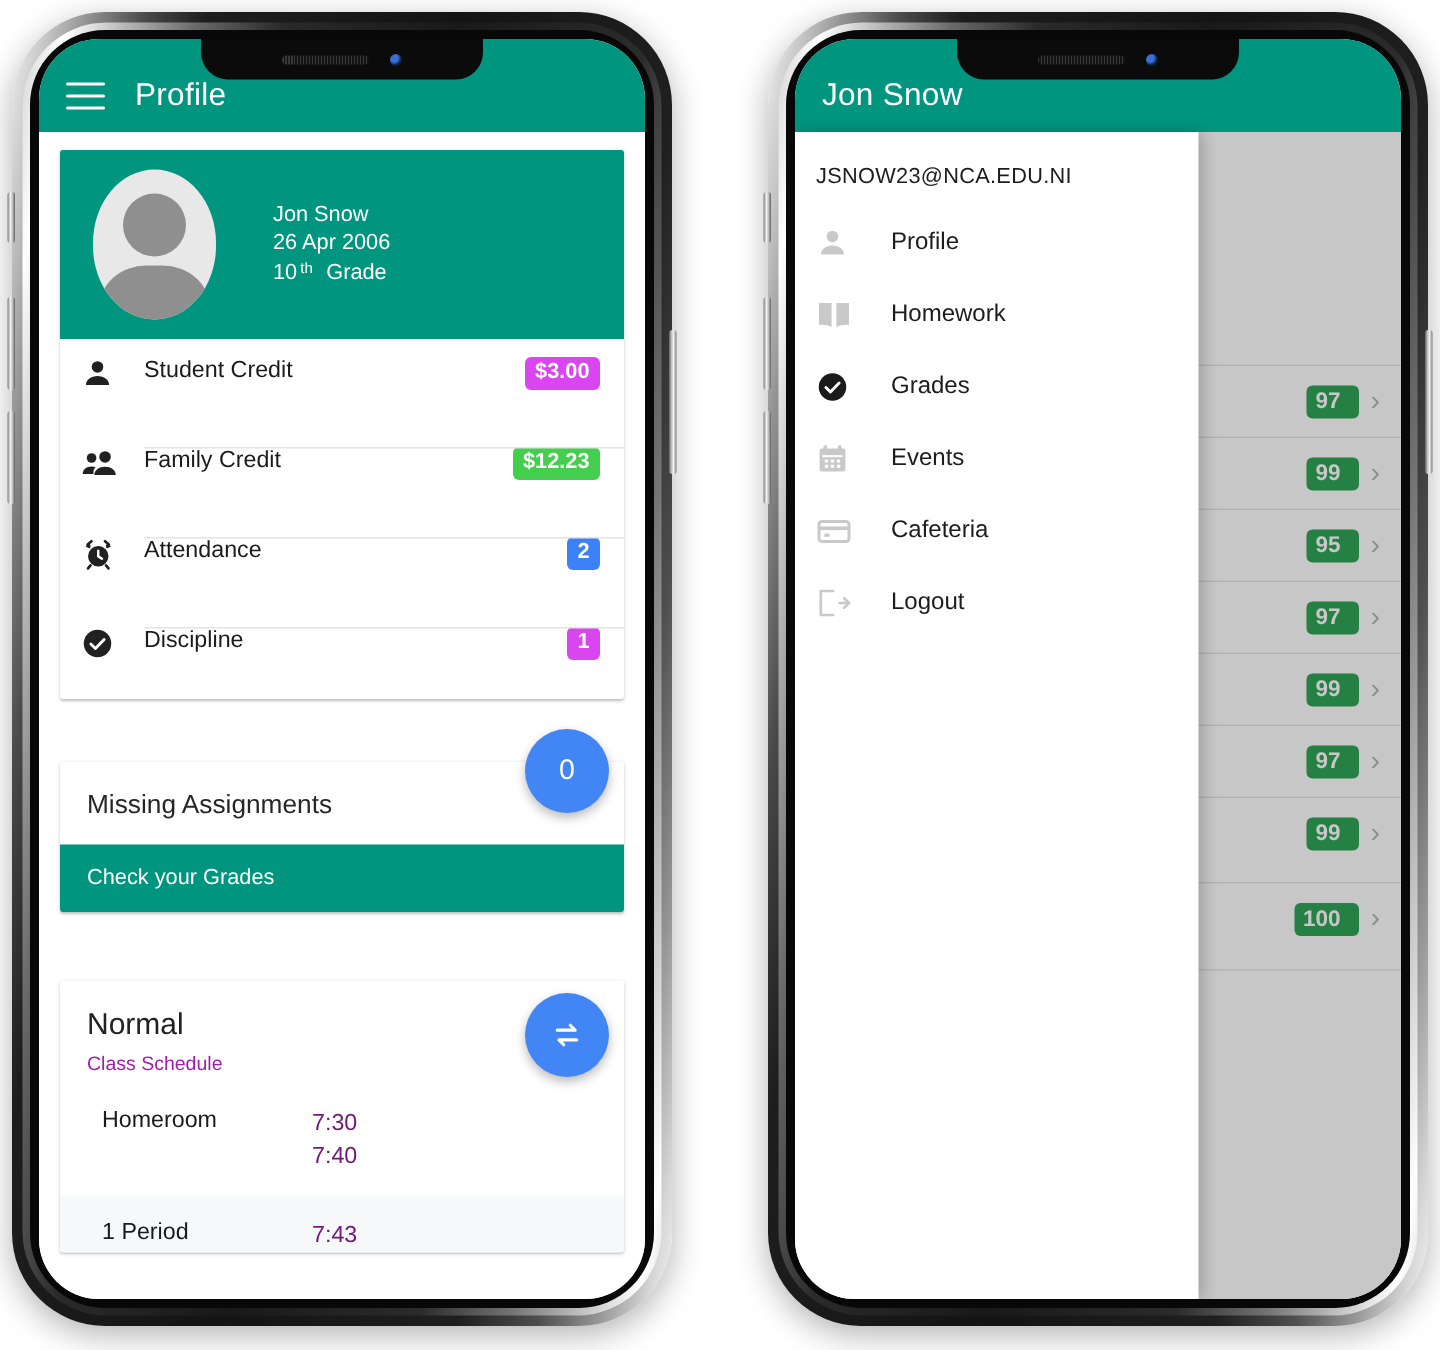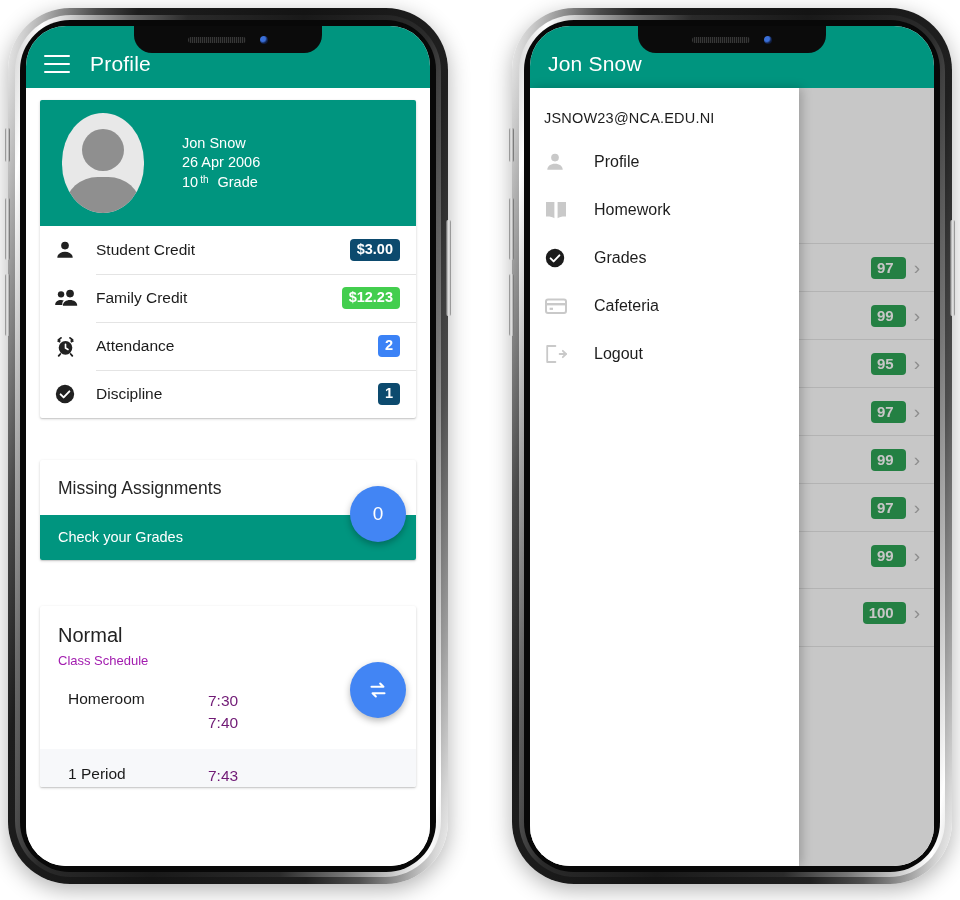--- a/index.html
+++ b/index.html
@@ -104,36 +104,37 @@
     width: 74px; height: 50px; border-radius: 38px 38px 30px 30px / 34px 34px 26px 26px;
     background: #8f8f8f;
   }
   .profile-info { margin-left: 38px; color: #fff; line-height: 1.33; }
   .profile-info .line { font-size: 14.5px; }
   .grade-line { display: flex; align-items: baseline; }
   .grade-line .sup { font-size: 10px; margin-left: 2px; position: relative; top: -4px; }
   .grade-line .gl-word { margin-left: 9px; }
 
   .list-row {
-    display: flex; align-items: center;
+    display: flex; align-items: flex-start;
     height: 48px; padding: 0 16px 0 14px;
     position: relative;
+    margin-top: 12px;
   }
   .list-row + .list-row::before {
     content: ""; position: absolute; top: 0; left: 56px; right: 0;
     height: 1px; background: #e4e4e4;
   }
   .row-icon { width: 42px; flex: 0 0 auto; display: flex; align-items: center; justify-content: flex-start; color: #212121; }
   .row-label { flex: 1 1 auto; font-size: 15.5px; color: #1b1b1b; }
   .badge {
     color: #fff; font-size: 14.5px; font-weight: 700;
     border-radius: 4px; padding: 2px 7px 3px 7px; line-height: 1.2;
     min-width: 20px; text-align: center;
   }
-  .badge.red { background: #0c4a6e; }
+  .badge.red { background: #d946ef; }
   .badge.green { background: #43ce4e; }
   .badge.blue { background: #3b82f6; }
 
   
   .ma-card { margin: 42px 14px 0 14px; overflow: hidden; }
   .ma-title { font-size: 17.5px; color: #262626; padding: 18px 18px 16px 18px; }
   .ma-action {
     background: #00957f; color: #fff; font-size: 14.5px;
     padding: 14px 18px 15px 18px;
   }
@@ -425,20 +426,37 @@
           <div class="drawer-item">
             <div class="di-icon active">
               <svg width="22" height="22" viewBox="0 0 24 24">
                 <circle cx="12" cy="12" r="10" fill="currentColor"></circle>
                 <path d="M7.2 12.4l3.3 3.3 6.3-6.6" fill="none" stroke="#fff" stroke-width="2.1" stroke-linecap="round" stroke-linejoin="round"></path>
               </svg>
             </div>
             <div class="di-label">Grades</div>
           </div>
 
+          <div class="drawer-item">
+            <div class="di-icon">
+              <svg width="22" height="22" viewBox="0 0 24 24" fill="currentColor">
+                <rect x="2.6" y="4.4" width="18.8" height="16.6" rx="1.6"></rect>
+                <rect x="5.4" y="2" width="2.6" height="4" rx="1"></rect>
+                <rect x="16" y="2" width="2.6" height="4" rx="1"></rect>
+                <rect x="4.6" y="9.2" width="14.8" height="1.5" fill="#fff"></rect>
+                <rect x="6.4" y="12.4" width="2.4" height="2.2" fill="#fff"></rect>
+                <rect x="10.8" y="12.4" width="2.4" height="2.2" fill="#fff"></rect>
+                <rect x="15.2" y="12.4" width="2.4" height="2.2" fill="#fff"></rect>
+                <rect x="6.4" y="16.2" width="2.4" height="2.2" fill="#fff"></rect>
+                <rect x="10.8" y="16.2" width="2.4" height="2.2" fill="#fff"></rect>
+                <rect x="15.2" y="16.2" width="2.4" height="2.2" fill="#fff"></rect>
+              </svg>
+            </div>
+            <div class="di-label">Events</div>
+          </div>
 
           <div class="drawer-item">
             <div class="di-icon">
               <svg width="24" height="20" viewBox="0 0 24 20" fill="none" stroke="currentColor" stroke-width="2">
                 <rect x="2" y="3.6" width="20" height="13.4" rx="2"></rect>
                 <path d="M2 8.2h20" stroke-width="2.4"></path>
                 <path d="M5.6 12.8h3.4" stroke-width="2.2"></path>
               </svg>
             </div>
             <div class="di-label">Cafeteria</div>

